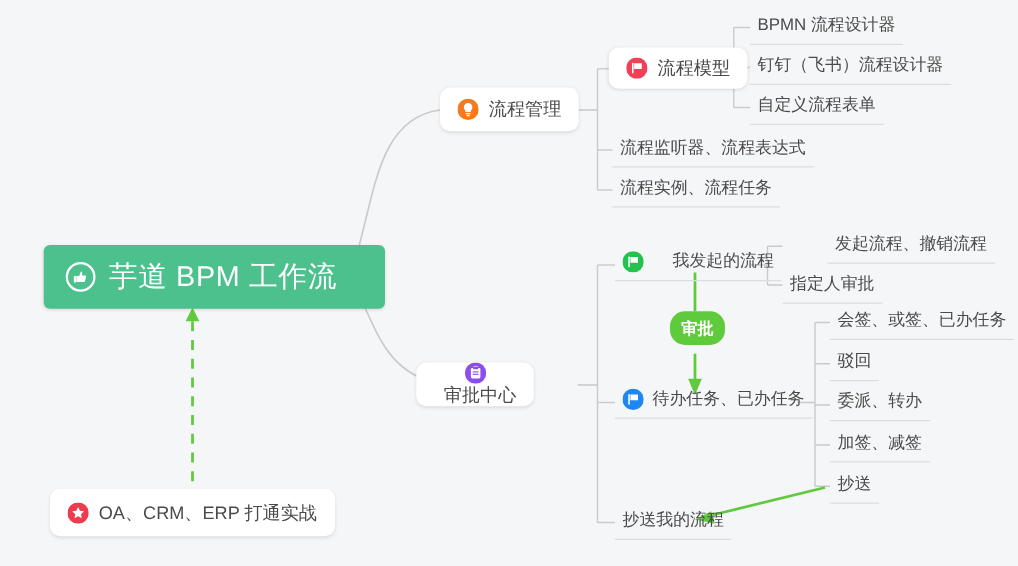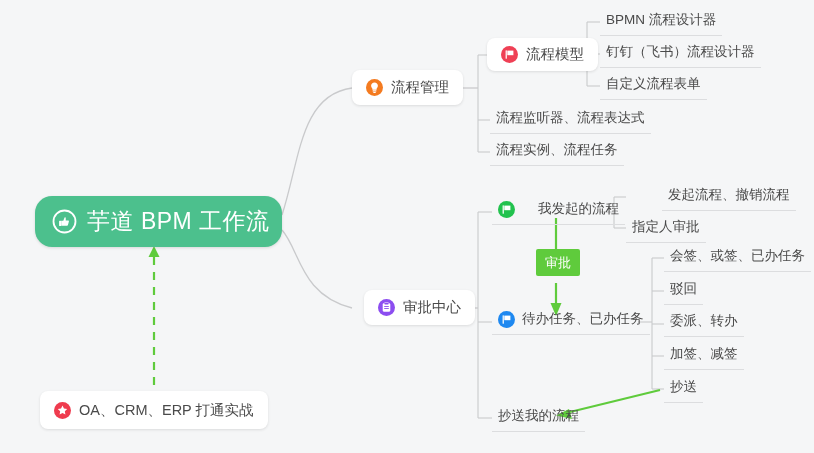--- a/index.html
+++ b/index.html
@@ -24,23 +24,23 @@
     width: 814px;
     height: 453px;
     pointer-events: none;
   }
 
   
   .root-node {
     position: absolute;
     left: 35px;
     top: 196px;
-    width: 247px;
+    width: 273px;
     height: 51px;
-    border-radius: 17px;
+    border-radius: 5px;
     background: #4cc08d;
     box-shadow: 0 1px 3px rgba(0,0,0,0.12);
     display: flex;
     align-items: center;
     padding-left: 17px;
     box-sizing: border-box;
   }
   .root-label {
     color: #ffffff;
     font-size: 23px;
@@ -83,27 +83,28 @@
     font-size: 13.5px;
     color: #4a4a4a;
     margin-left: 7px;
   }
   .leaf-label.no-icon { margin-left: 0; }
 
   
   .badge-node {
     position: absolute;
     background: #5fcb3c;
-    border-radius: 2px;
+    border-radius: 12px;
     display: flex;
     align-items: center;
     justify-content: center;
     box-sizing: border-box;
     padding: 0 9px;
     height: 27px;
+    font-weight: bold;
   }
   .badge-label {
     color: #ffffff;
     font-size: 13px;
     white-space: nowrap;
   }
 
   
   .cicon {
     width: 17px;
@@ -225,21 +226,21 @@
     <span class="leaf-label no-icon">自定义流程表单</span>
   </div>
 
   <div class="leaf-node" style="left:490px; top:108px;">
     <span class="leaf-label no-icon">流程监听器、流程表达式</span>
   </div>
   <div class="leaf-node" style="left:490px; top:140px;">
     <span class="leaf-label no-icon">流程实例、流程任务</span>
   </div>
 
-  <div class="card-node" style="left:364px; top:290px;">
+  <div class="card-node" style="left:333px; top:290px;flex-direction:column;">
     <span class="cicon">
       <svg width="17" height="17" viewBox="0 0 17 17">
         <circle cx="8.5" cy="8.5" r="8.5" fill="#8c4df0"></circle>
         <rect x="4.7" y="4.3" width="7.6" height="8.4" rx="1.1" fill="#ffffff"></rect>
         <rect x="6.5" y="3.0" width="4" height="2.1" rx="0.7" fill="#ffffff"></rect>
         <rect x="6.4" y="3.4" width="4.2" height="2.0" rx="0.6" fill="#8c4df0"></rect>
         <rect x="6.2" y="7.1" width="4.6" height="0.9" fill="#8c4df0"></rect>
         <rect x="6.2" y="9.0" width="4.6" height="0.9" fill="#8c4df0"></rect>
       </svg>
     </span>

